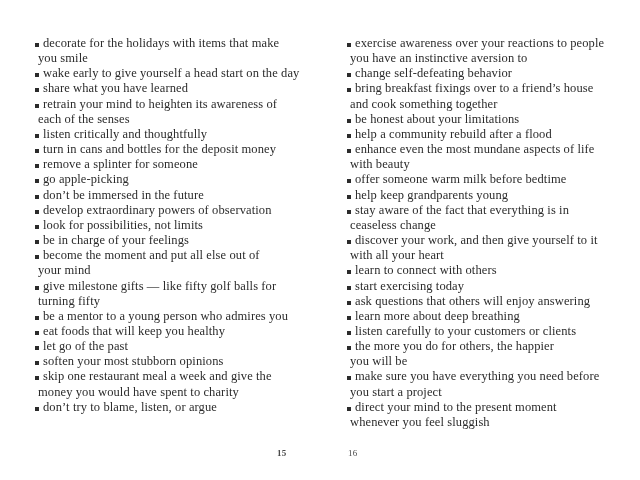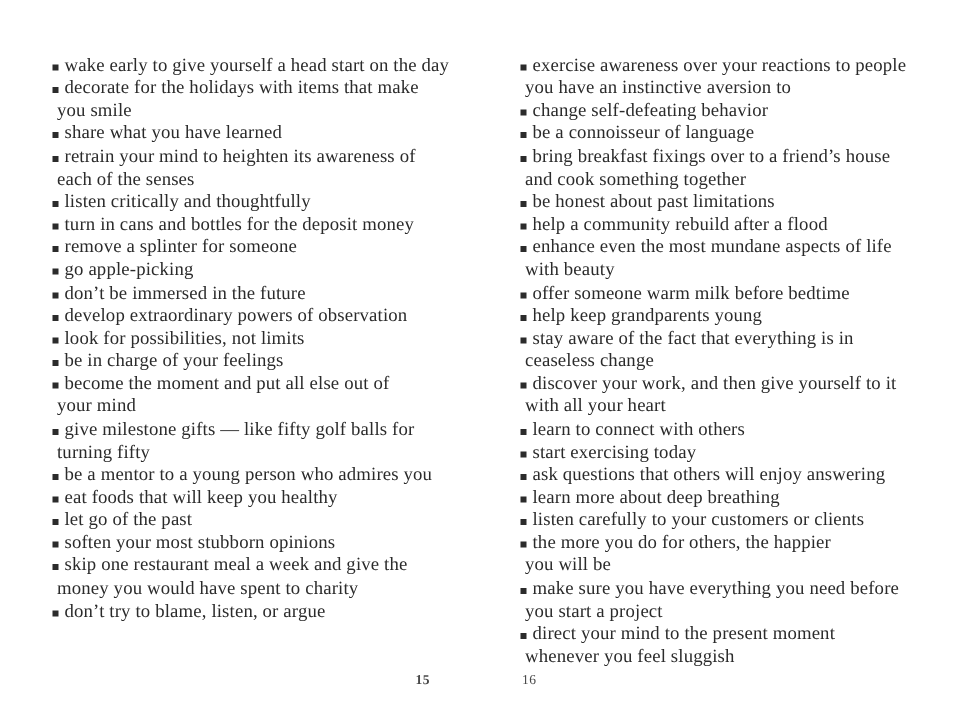--- a/index.html
+++ b/index.html
@@ -53,23 +53,23 @@
   .pn-left  { left: 277px; font-weight: bold; }
   .pn-right { left: 348px; }
 </style>
 </head>
 <body>
 
 <div class="book-spread">
 
   <div class="column col-left">
     <ul class="item-list">
-        <li><span class="bullet"></span><span>wake early to give yourself a head start on the day</span></li>
         <li><span class="bullet"></span><span>decorate for the holidays with items that make
 you smile</span></li>
+        <li><span class="bullet"></span><span>wake early to give yourself a head start on the day</span></li>
         <li><span class="bullet"></span><span>share what you have learned</span></li>
         <li><span class="bullet"></span><span>retrain your mind to heighten its awareness of
 each of the senses</span></li>
         <li><span class="bullet"></span><span>listen critically and thoughtfully</span></li>
         <li><span class="bullet"></span><span>turn in cans and bottles for the deposit money</span></li>
         <li><span class="bullet"></span><span>remove a splinter for someone</span></li>
         <li><span class="bullet"></span><span>go apple-picking</span></li>
         <li><span class="bullet"></span><span>don’t be immersed in the future</span></li>
         <li><span class="bullet"></span><span>develop extraordinary powers of observation</span></li>
         <li><span class="bullet"></span><span>look for possibilities, not limits</span></li>
@@ -86,24 +86,23 @@
 money you would have spent to charity</span></li>
         <li><span class="bullet"></span><span>don’t try to blame, listen, or argue</span></li>
       </ul>
   </div>
 
   <div class="column col-right">
     <ul class="item-list">
         <li><span class="bullet"></span><span>exercise awareness over your reactions to people
 you have an instinctive aversion to</span></li>
         <li><span class="bullet"></span><span>change self-defeating behavior</span></li>
-        <li><span class="bullet"></span><span>be a connoisseur of language</span></li>
         <li><span class="bullet"></span><span>bring breakfast fixings over to a friend’s house
 and cook something together</span></li>
-        <li><span class="bullet"></span><span>be honest about past limitations</span></li>
+        <li><span class="bullet"></span><span>be honest about your limitations</span></li>
         <li><span class="bullet"></span><span>help a community rebuild after a flood</span></li>
         <li><span class="bullet"></span><span>enhance even the most mundane aspects of life
 with beauty</span></li>
         <li><span class="bullet"></span><span>offer someone warm milk before bedtime</span></li>
         <li><span class="bullet"></span><span>help keep grandparents young</span></li>
         <li><span class="bullet"></span><span>stay aware of the fact that everything is in
 ceaseless change</span></li>
         <li><span class="bullet"></span><span>discover your work, and then give yourself to it
 with all your heart</span></li>
         <li><span class="bullet"></span><span>learn to connect with others</span></li>

